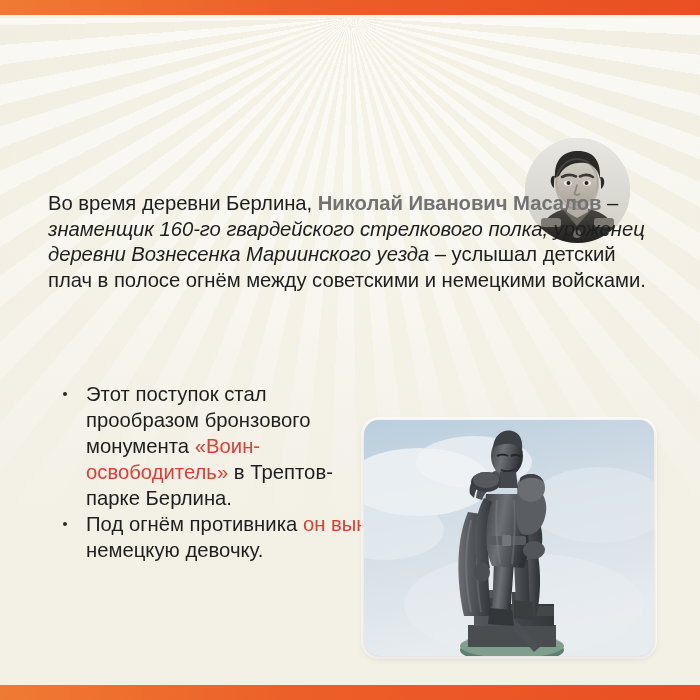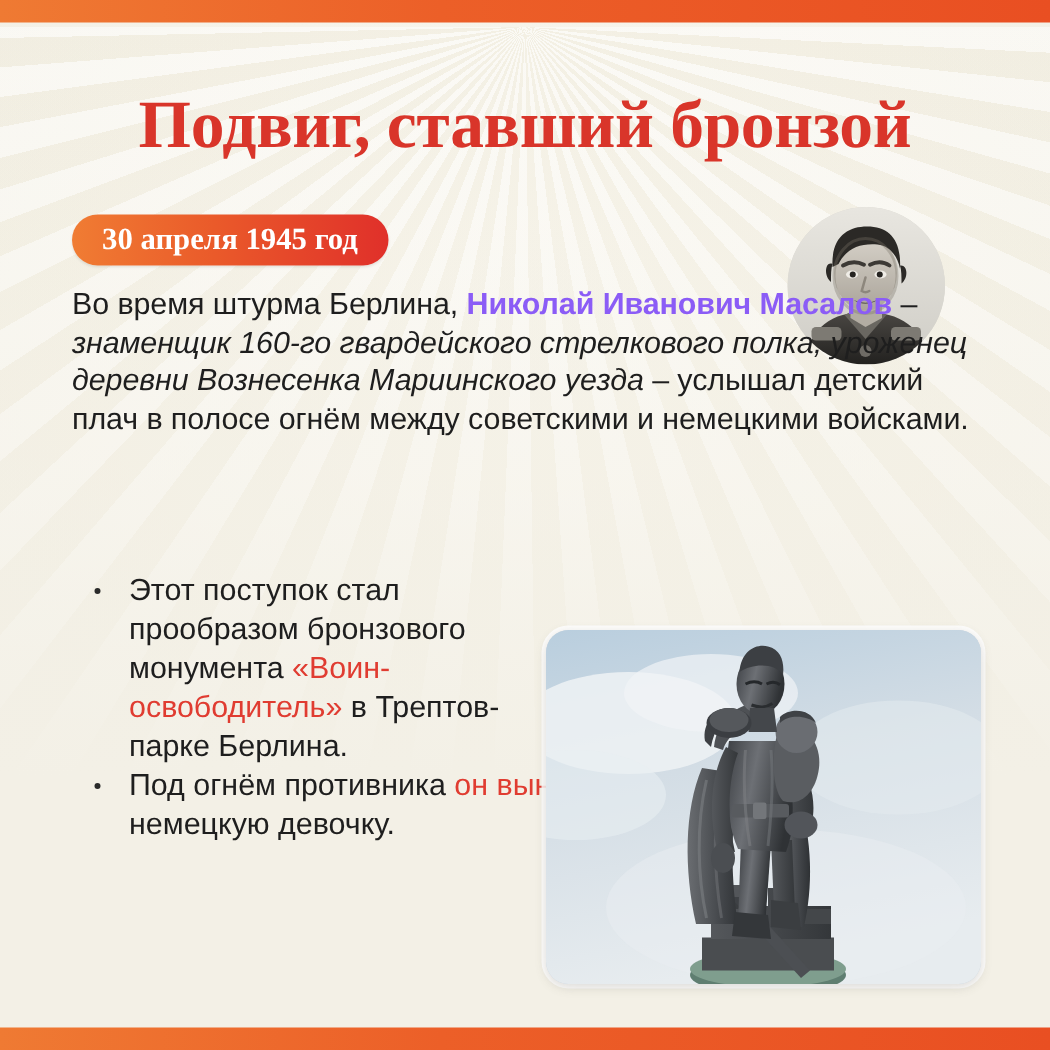--- a/index.html
+++ b/index.html
@@ -107,21 +107,21 @@
   .para {
     position: absolute;
     left: 48px;
     top: 191px;
     width: 610px;
     font-size: 20.3px;
     line-height: 25.6px;
     color: #1e1e1e;
     letter-spacing: -0.05px;
   }
-  .para .nm { color: #8b5cf6; font-weight: bold; }
+  .para .nm { color: #737373; font-weight: bold; }
   .para .it { font-style: italic; }
 
   
   .bullets {
     position: absolute;
     left: 58px;
     top: 349px;
     width: 600px;
   }
   .bullet {
@@ -163,25 +163,21 @@
 
 <div id="slide">
 
   <div class="bg-base"></div>
   <div class="bg-rays"></div>
   <div class="bg-fade"></div>
 
   <div class="bar top"></div>
   <div class="bar bottom"></div>
 
-  <div class="title">Подвиг, ставший бронзой</div>
-
-  <div class="badge">
-    <span>30 апреля 1945 год</span>
-  </div>
+
 
   <div class="portrait">
     <svg viewBox="0 0 105 105" preserveAspectRatio="xMidYMid slice">
       <defs>
         <linearGradient id="pbg" x1="0" y1="0" x2="0" y2="1">
           <stop offset="0%" stop-color="#e8e6e0"></stop>
           <stop offset="100%" stop-color="#cfcdc6"></stop>
         </linearGradient>
         <linearGradient id="pskin" x1="0" y1="0" x2="0" y2="1">
           <stop offset="0%" stop-color="#d7d2c9"></stop>
@@ -220,21 +216,21 @@
 
       <path d="M52 47 L49.5 56 q2.5 1.6 5 0" stroke="#8d877d" stroke-width="1.7" fill="none" stroke-linecap="round"></path>
 
       <path d="M44 62 q8 3.5 16 0 q-8 5 -16 0 Z" fill="#56524c"></path>
 
       <ellipse cx="52" cy="46" rx="21" ry="25" fill="none" stroke="rgba(120,114,104,.35)" stroke-width="2"></ellipse>
     </svg>
   </div>
 
   <div class="para">
-    <span>Во время штурма Берлина, </span><span class="nm">Николай Иванович Масалов</span><span> – </span><span class="it">знаменщик 160-го гвардейского стрелкового полка, уроженец деревни Вознесенка Мариинского уезда</span><span> – услышал детский плач в полосе огнём между советскими и немецкими войсками.</span>
+    <span>Во время деревни Берлина, </span><span class="nm">Николай Иванович Масалов</span><span> – </span><span class="it">знаменщик 160-го гвардейского стрелкового полка, уроженец деревни Вознесенка Мариинского уезда</span><span> – услышал детский плач в полосе огнём между советскими и немецкими войсками.</span>
   </div>
 
   <div class="bullets">
 
     <div class="bullet b2">
       <span class="dot"></span><span>Этот поступок стал прообразом бронзового монумента </span><span class="hl">«Воин-освободитель»</span><span> в Трептов-парке Берлина.</span>
     </div>
 
     <div class="bullet b1">
       <span class="dot"></span><span>Под огнём противника </span><span class="hl">он вынес на руках</span><span> маленькую немецкую девочку.</span>

